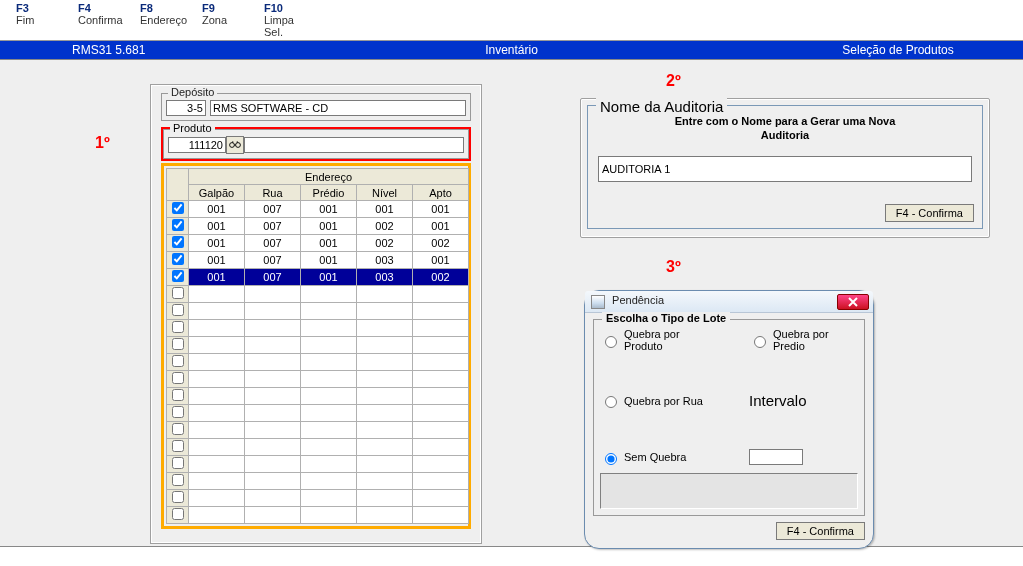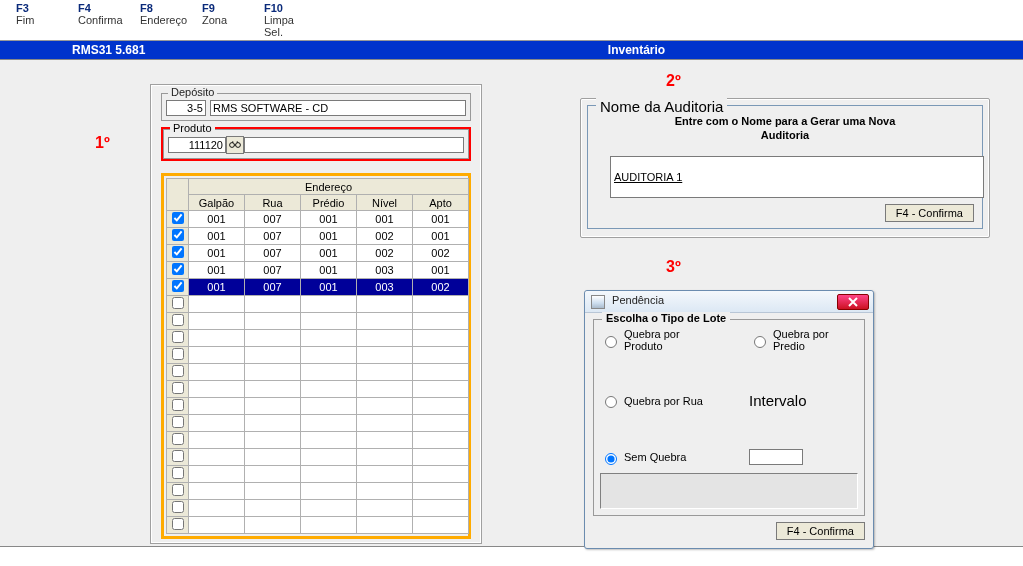--- a/index.html
+++ b/index.html
@@ -23,21 +23,21 @@
     text-align: left;
     padding-left: 12px;
   }
   .fkey .k { color: #0a2a7a; font-weight: bold; font-size: 11px; }
   .fkey .lbl { color: #333; font-size: 11px; }
   .hr1 { border-top: 1px solid #999; margin: 2px 0 0 0; }
   .bluebar {
     display: flex;
     background: #0033cc;
     color: #fff;
-    font-weight: bold;
+    font-weight: normal;
     height: 18px;
     line-height: 18px;
     font-size: 12px;
   }
   .bluebar .seg1 { width: 250px; padding-left: 72px; }
   .bluebar .seg2 { flex: 1; text-align: center; }
   .bluebar .seg3 { width: 250px; text-align: center; }
   .workarea {
     position: relative;
     background: #efefef;
@@ -94,21 +94,21 @@
     font-family: Tahoma, Arial, sans-serif;
     font-size: 11px;
     padding: 1px 2px;
     border: 1px solid #7a7a7a;
     background: #fff;
   }
   .depo-code { width: 40px; text-align: right; }
   .depo-name { flex: 1; }
 
   .produto-wrap {
-    margin: 6px 6px 12px 6px;
+    margin: 6px 6px 2px 6px;
     border: 2px solid #ff0000;
     padding: 0;
   }
   .produto-inner {
     border: 1px solid #999;
     position: relative;
     padding: 6px 4px 4px 4px;
   }
   .produto-inner .gtitle {
     position: absolute;
@@ -206,27 +206,26 @@
   }
   .audit-instr {
     text-align: center;
     font-weight: bold;
     font-size: 11px;
     padding-top: 8px;
     line-height: 14px;
   }
   .audit-input {
     display: block;
-    margin: 14px 10px 0 22px;
+    margin: 14px 10px 0 10px;
     width: calc(100% - 20px);
     font-family: Tahoma, Arial, sans-serif;
     font-size: 11px;
     border: 1px solid #7a7a7a;
-    padding: 14px 3px;
-    text-decoration: underline;
+    padding: 6px 3px;
   }
   .audit-btnrow {
     position: absolute;
     bottom: 6px;
     right: 8px;
   }
   .wbtn {
     font-family: Tahoma, Arial, sans-serif;
     font-size: 11px;
     background: #ece9d8;
@@ -236,21 +235,21 @@
   }
 
   
   .pend-window {
     position: absolute;
     left: 584px;
     top: 230px;
     width: 290px;
     background: #efefef;
     border: 1px solid #6b8caf;
-    border-radius: 3px;
+    border-radius: 15px;
     box-shadow: 1px 1px 2px rgba(0,0,0,0.25);
   }
   .pend-titlebar {
     display: flex;
     align-items: center;
     justify-content: space-between;
     height: 22px;
     padding: 0 4px 0 6px;
     background: linear-gradient(#f4f8fc,#dce8f4);
     border-bottom: 1px solid #b8c6d6;
@@ -341,20 +340,21 @@
     <div class="fkey">
       <div class="k">F10</div>
       <div class="lbl">Limpa Sel.</div>
     </div>
   </div>
 <div class="hr1"></div>
 
 <div class="bluebar">
   <div class="seg1">RMS31 5.681</div>
   <div class="seg2">Inventário</div>
+  <div class="seg3">Seleção de Produtos</div>
 </div>
 
 <div class="workarea">
 
   <div class="callout" style="left:95px; top:74px">1º</div>
   <div class="callout" style="left:666px; top:12px">2º</div>
   <div class="callout" style="left:666px; top:198px">3º</div>
 
   <div class="panel left-panel">
 

